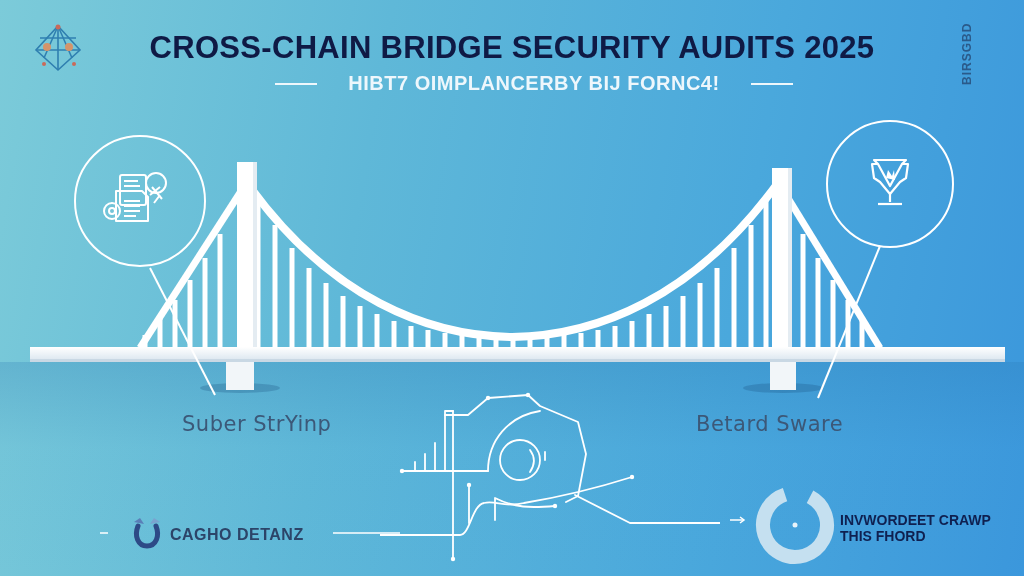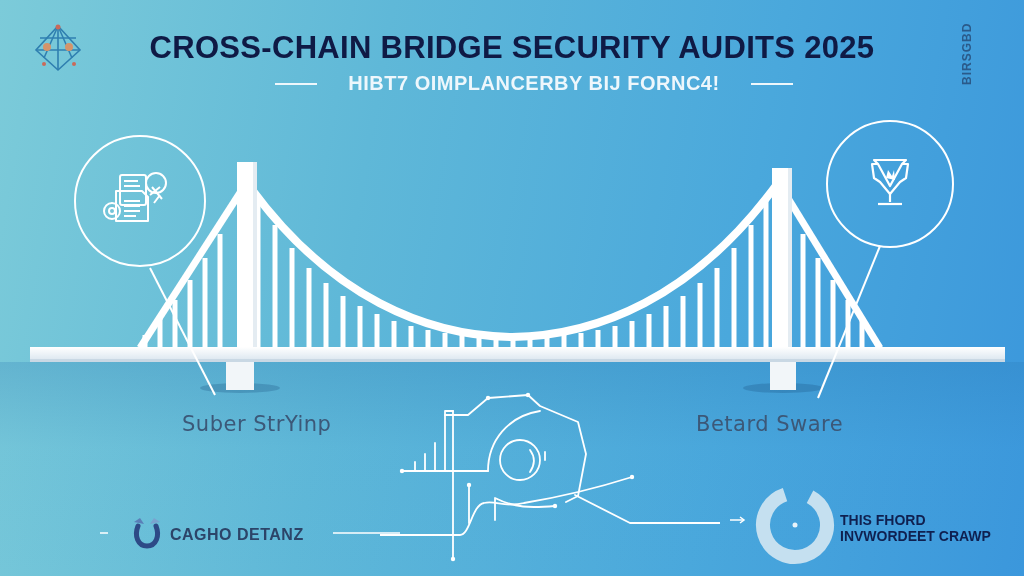--- a/index.html
+++ b/index.html
@@ -239,15 +239,15 @@
   <line x1="0" y1="5" x2="14" y2="5" stroke="#ffffff" stroke-width="1.5"></line>
   <polyline points="10,2 14,5 10,8" stroke="#ffffff" stroke-width="1.5" fill="none"></polyline>
 </svg>
 <div class="abs" style="left:752px;top:482px;">
   <svg width="86" height="86" viewBox="0 0 86 86">
     <circle cx="43" cy="43" r="32" stroke="#c5e0f0" stroke-width="14" fill="none" stroke-dasharray="175 26" transform="rotate(-62 43 43)"></circle>
     <circle cx="43" cy="43" r="2.5" fill="#e8f3fa"></circle>
   </svg>
 </div>
 <div class="abs" style="left:840px;top:512px;">
+  <div class="group-text">INVWORDEET CRAWP</div>
   <div class="group-text">THIS FHORD</div>
-  <div class="group-text">INVWORDEET CRAWP</div>
 </div>
 
 </body></html>

